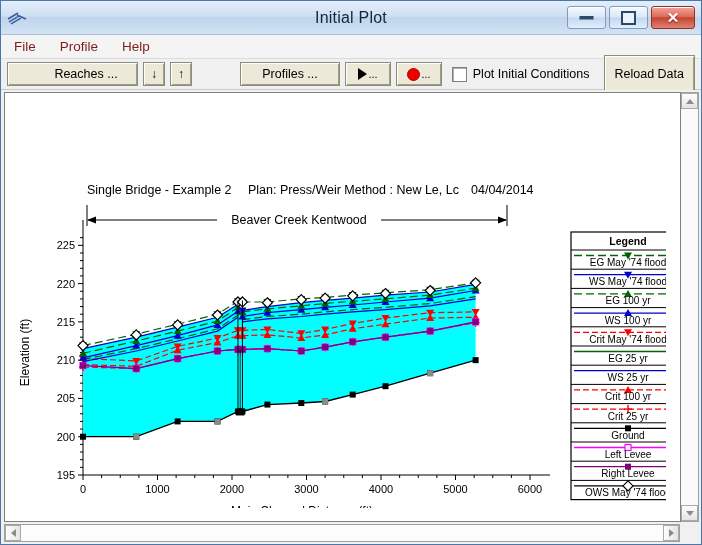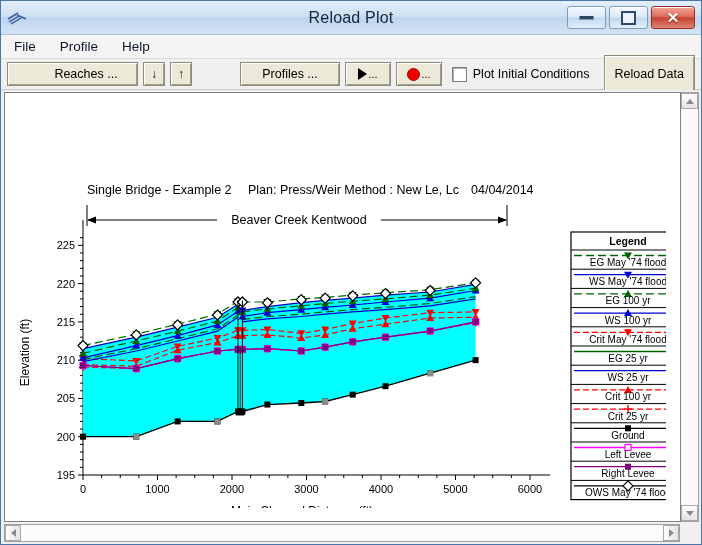--- a/index.html
+++ b/index.html
@@ -45,21 +45,21 @@
   .gl-min{width:13px;height:3px;background:#2c4a68;border:1px solid #7a96b4;border-top:none;}
   .gl-max{width:11px;height:10px;border:2px solid #2c4a68;background:#eaf2fb;}
   .gl-close{color:#fff;font-size:15px;font-weight:bold;line-height:1;text-shadow:0 1px 1px #7a2013;}
 
   
   .menubar{
     flex:0 0 23px;height:23px;background:#f4f4f4;
     display:flex;align-items:center;padding-left:10px;gap:18px;
     border-bottom:1px solid #dcdcdc;
   }
-  .menu-item{font-size:13.5px;color:#0f172a;padding:1px 3px;cursor:default;}
+  .menu-item{font-size:13.5px;color:#7f1d1d;padding:1px 3px;cursor:default;}
 
   
   .toolbar{
     flex:0 0 30px;height:30px;background:#f0f0f0;
     display:flex;align-items:center;padding:0 6px;gap:5px;
     border-bottom:1px solid #c8c8c8;
   }
   .tbtn{
     background:#ece9d8;border:1px solid #8c8c78;
     box-shadow:inset 1px 1px 0 #fff, inset -1px -1px 0 #9e9e8a;
@@ -140,21 +140,21 @@
 
   <div class="titlebar">
     <div class="appicon">
       <svg width="30" height="24" viewBox="0 0 30 24">
         <path d="M3 13 L13 7" stroke="#3a5f9e" stroke-width="1.6" fill="none"></path>
         <path d="M4 16 L14 10" stroke="#4a6fae" stroke-width="1.6" fill="none"></path>
         <path d="M6 18 L16 12" stroke="#2a4f8e" stroke-width="1.4" fill="none"></path>
         <path d="M12 9 L21 13" stroke="#3a5f9e" stroke-width="1.4" fill="none"></path>
       </svg>
     </div>
-    <div class="title-text">Reload Plot</div>
+    <div class="title-text">Initial Plot</div>
     <div class="winbtns">
       <div class="wbtn">
           <span class="gl-min"></span>
         </div>
       <div class="wbtn">
           <span class="gl-max"></span>
         </div>
       <div class="wbtn close">
           <span class="gl-close">✕</span>
         </div>

